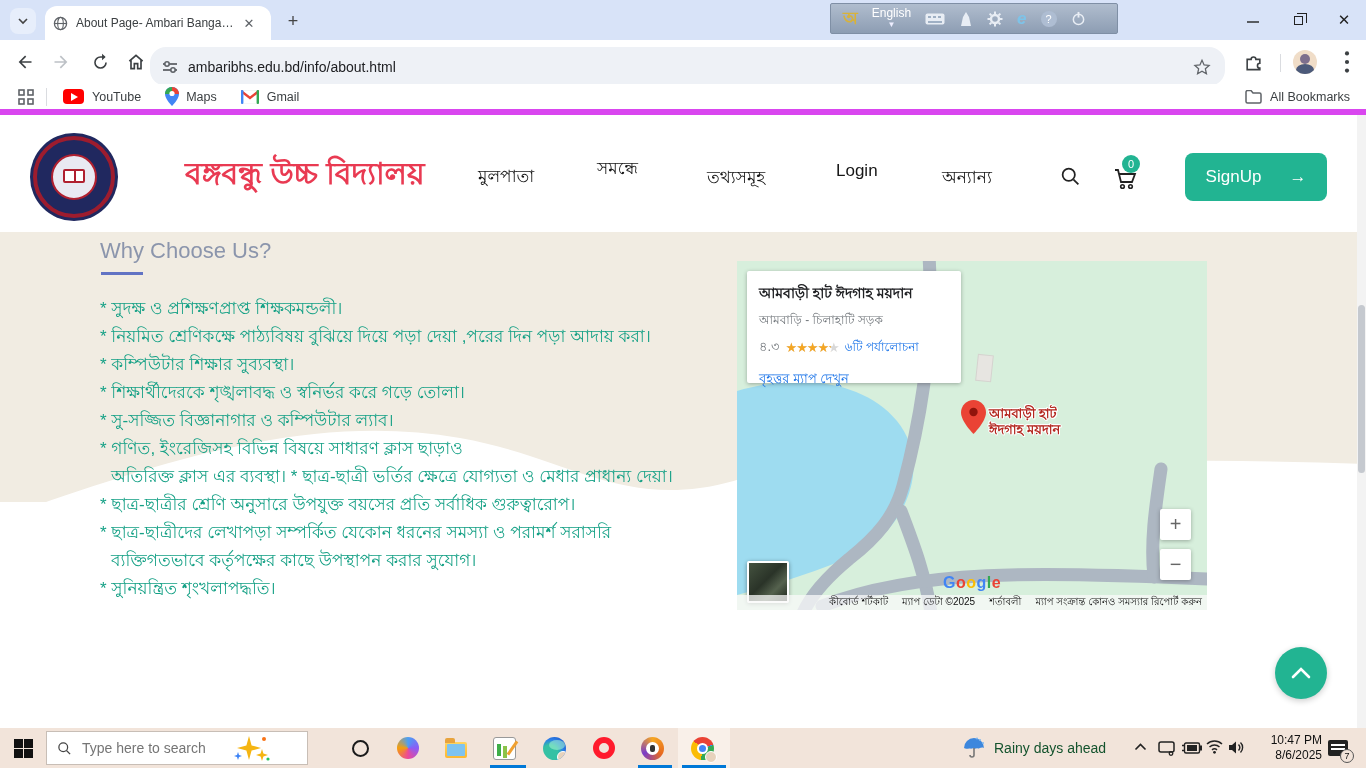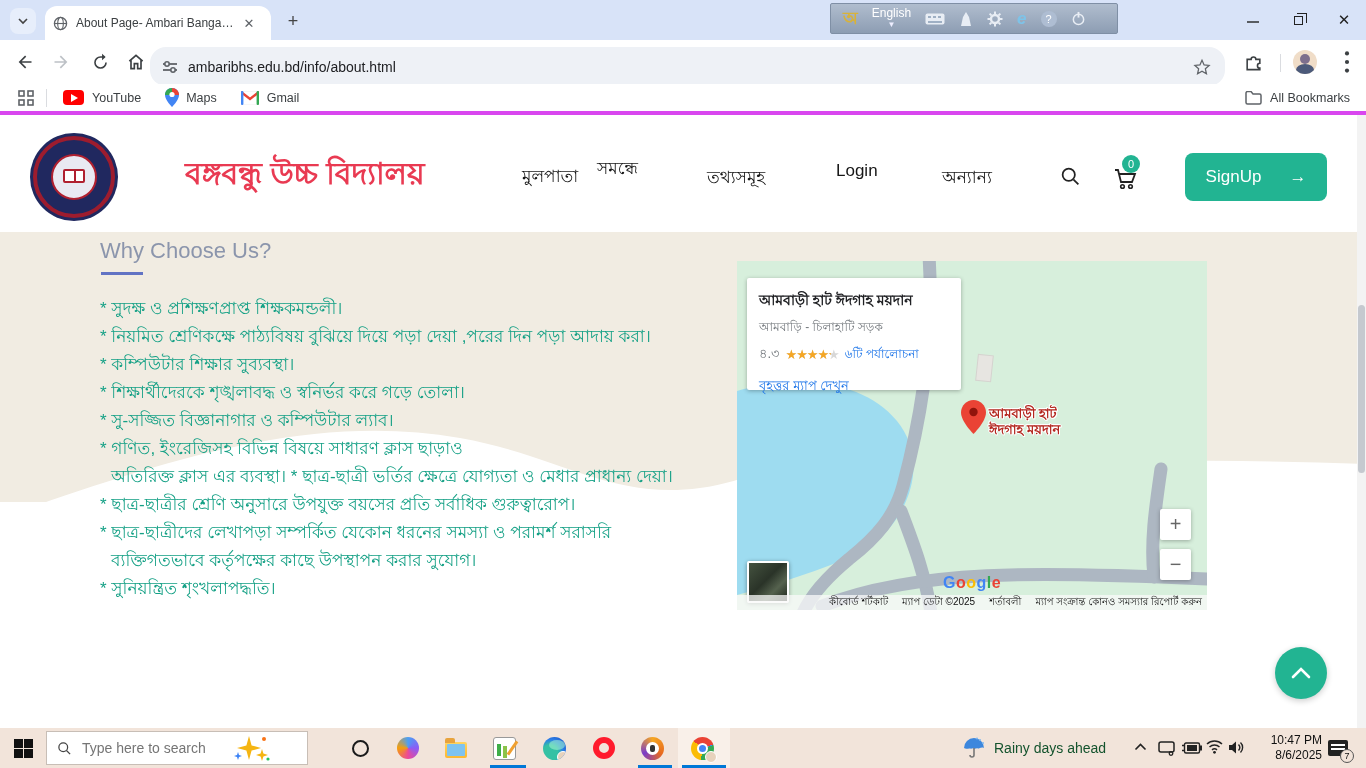--- a/index.html
+++ b/index.html
@@ -30,21 +30,21 @@
   .navic { top:50px; width:24px; height:24px; display:flex; align-items:center; justify-content:center; }
   .urlpill { left:150px; top:47px; width:1075px; height:39px; background:#eef1f6; border-radius:16px; display:flex; align-items:center; padding:0 12px; }
   .url-text { font-size:14px; color:#202124; margin-left:10px; }
   .pill-star { position:absolute; right:14px; }
   .divider-v { top:54px; width:1px; height:18px; background:#dadce0; }
   .avatar { left:1293px; top:50px; width:24px; height:24px; border-radius:50%; background:#f0ddc8; overflow:hidden; position:absolute; }
   .avatar:before { content:""; position:absolute; left:7px; top:4px; width:10px; height:10px; border-radius:50%; background:#7d6f8d; }
   .avatar:after { content:""; position:absolute; left:3px; top:14px; width:18px; height:12px; border-radius:50%; background:#4c5a7a; }
 
   
-  .bookmarks { left:0; top:84px; width:1366px; height:31px; background:#fff; border-bottom:4px solid #d946ef; display:flex; align-items:center; }
+  .bookmarks { left:0; top:84px; width:1366px; height:31px; background:#fff; border-bottom:6px solid #d946ef; display:flex; align-items:center; }
   .bm-label { font-size:12.5px; color:#3c4043; }
   .yt-icon { width:21px; height:15px; background:#ff0000; border-radius:4px; position:relative; }
   .yt-icon:before { content:""; position:absolute; left:8px; top:4px; border-left:7px solid #fff; border-top:4px solid transparent; border-bottom:4px solid transparent; }
 
   
   .siteheader { left:0; top:115px; width:1366px; height:117px; background:#fff; }
   .logo { left:33px; top:136px; width:82px; height:82px; border-radius:50%; background:#20285f; border:4px solid #9d1c2e; box-shadow:0 0 0 3px #20285f; position:absolute; }
   .logo-inner { position:absolute; left:14px; top:14px; width:46px; height:46px; border-radius:50%; background:#e9e9f2; border:2px solid #b02030; }
   .logo-book { position:absolute; left:10px; top:13px; width:22px; height:14px; background:#fff; border:2px solid #b02030; border-radius:2px; }
   .logo-book:before { content:""; position:absolute; left:9px; top:-2px; width:2px; height:14px; background:#b02030; }
@@ -57,21 +57,21 @@
   .content-bg { left:0; top:232px; width:1366px; height:270px; background:#f1ece2; }
   .wave { left:0; top:400px; }
   .heading { left:100px; top:238px; font-size:22px; color:#8b95ac; }
   .heading-line { left:101px; top:272px; width:42px; height:3px; background:#6273c4; }
   .points { left:100px; top:295px; width:645px; }
   .point { font-size:17px; line-height:28px; color:#14a085; white-space:nowrap; }
   .point.cont { padding-left:11px; }
 
   
   .map { left:737px; top:261px; width:470px; height:349px; background:#d7efdc; overflow:hidden; position:absolute; }
-  .map-card { position:absolute; left:10px; top:10px; width:214px; height:112px; background:#fff; border-radius:2px; box-shadow:0 1px 4px rgba(0,0,0,.3); padding:11px 12px;margin-top:7px; }
+  .map-card { position:absolute; left:10px; top:10px; width:214px; height:112px; background:#fff; border-radius:2px; box-shadow:0 1px 4px rgba(0,0,0,.3); padding:11px 12px; }
   .mc-title { font-size:14px; font-weight:bold; color:#202124; }
   .mc-addr { font-size:12px; color:#70757a; margin-top:5px; }
   .mc-rating-row { display:flex; align-items:center; gap:6px; margin-top:6px; }
   .mc-rating { font-size:13px; color:#70757a; }
   .stars { position:relative; font-size:13px; line-height:13px; color:#d8d8d8; letter-spacing:-1px; }
   .stars .fill { position:absolute; left:0; top:0; overflow:hidden; width:86%; color:#f5a623; white-space:nowrap; }
   .mc-link { font-size:12px; color:#1a73e8; }
   .mc-larger { font-size:13px; color:#1a73e8; margin-top:11px; }
   .marker-label { position:absolute; left:252px; top:145px; font-size:13px; font-weight:bold; color:#b3261e; line-height:16px;
     text-shadow:1px 0 0 #fff,-1px 0 0 #fff,0 1px 0 #fff,0 -1px 0 #fff,1px 1px 0 #fff,-1px -1px 0 #fff; }
@@ -284,21 +284,21 @@
 </div>
 
 <div class="abs siteheader"></div>
 <div class="logo">
   <div class="logo-inner">
       <div class="logo-book"></div>
     </div>
 </div>
 <div class="abs site-title">বঙ্গবন্ধু উচ্চ বিদ্যালয়</div>
 
-<span class="nav-item" style="left:478px; top:163px;margin-left:44px;">মুলপাতা</span>
+<span class="nav-item" style="left:478px; top:163px;">মুলপাতা</span>
 <span class="nav-item" style="left:597px; top:155px;">সমন্ধে</span>
 <span class="nav-item" style="left:707px; top:164px;">তথ্যসমূহ</span>
 <span class="nav-item" style="left:836px; top:161px;">Login</span>
 <span class="nav-item" style="left:942px; top:164px;">অন্যান্য</span>
 
 <div class="abs" style="left:1060px; top:166px;">
   <svg width="21" height="21" viewBox="0 0 24 24">
       <circle cx="10" cy="10" r="7" fill="none" stroke="#222" stroke-width="2"></circle>
       <line x1="15.5" y1="15.5" x2="21" y2="21" stroke="#222" stroke-width="2"></line>
     </svg>

